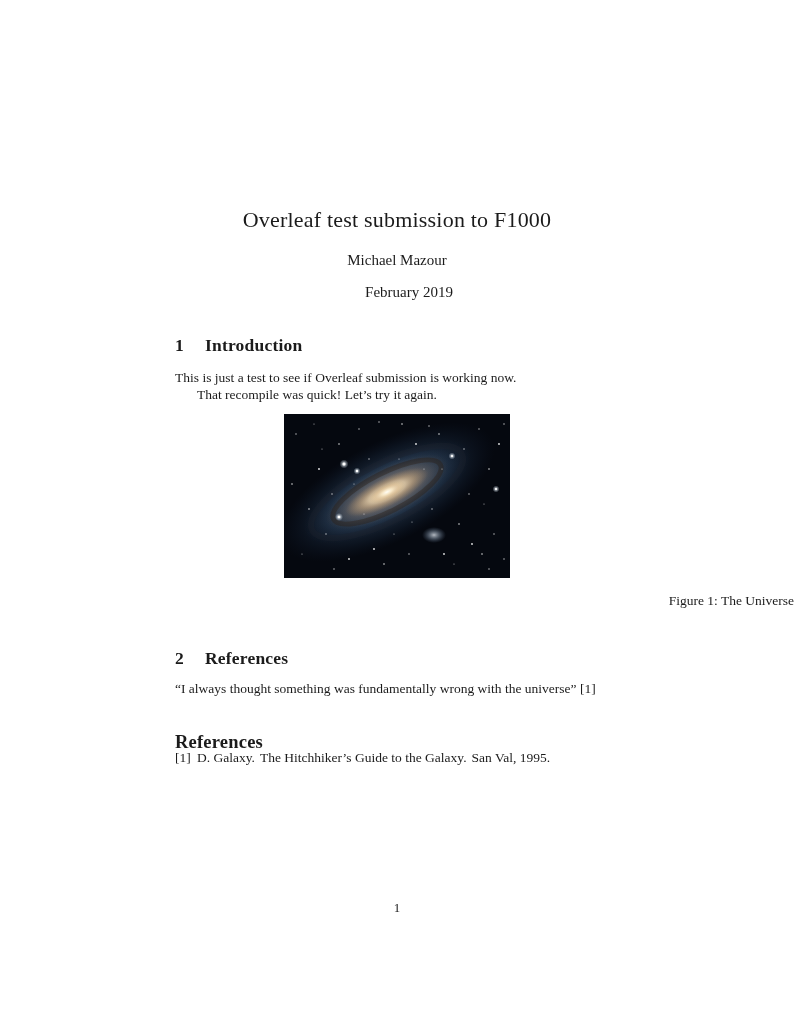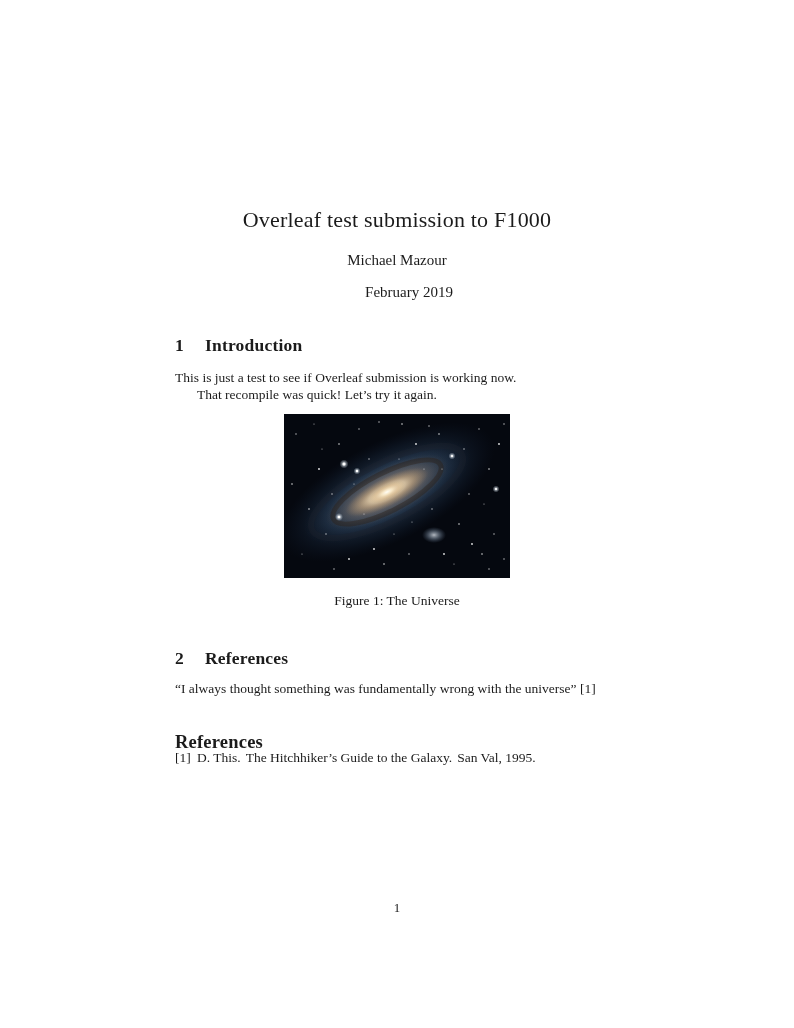--- a/index.html
+++ b/index.html
@@ -62,20 +62,21 @@
     position: absolute;
     left: 284px;
     top: 414px;
     width: 226px;
     height: 164px;
     display: block;
   }
   .figure-caption {
     top: 593px;
     font-size: 13.5px;
+    text-align: right;
   }
   .refs-heading {
     position: absolute;
     left: 175px;
     top: 716px;
     font-size: 18.5px;
     font-weight: bold;
     letter-spacing: 0.2px;
     margin-top: 16px;
   }
@@ -216,18 +217,18 @@
 
   <div class="section-heading sec2">
     <span class="sec-num">2</span><span>References</span>
   </div>
 
   <div class="body-line conclusion-quote">“I always thought something was fundamentally wrong with the universe” [1]</div>
 
   <div class="refs-heading">References</div>
 
   <div class="ref-entry">
-    <span class="ref-label">[1]</span><span class="ref-part">D. This.</span><span class="ref-part ref-title">The Hitchhiker’s Guide to the Galaxy.</span><span>San Val, 1995.</span>
+    <span class="ref-label">[1]</span><span class="ref-part">D. Galaxy.</span><span class="ref-part ref-title">The Hitchhiker’s Guide to the Galaxy.</span><span>San Val, 1995.</span>
   </div>
 
   <div class="centered page-number">1</div>
 
 </div>
 
 </body></html>

